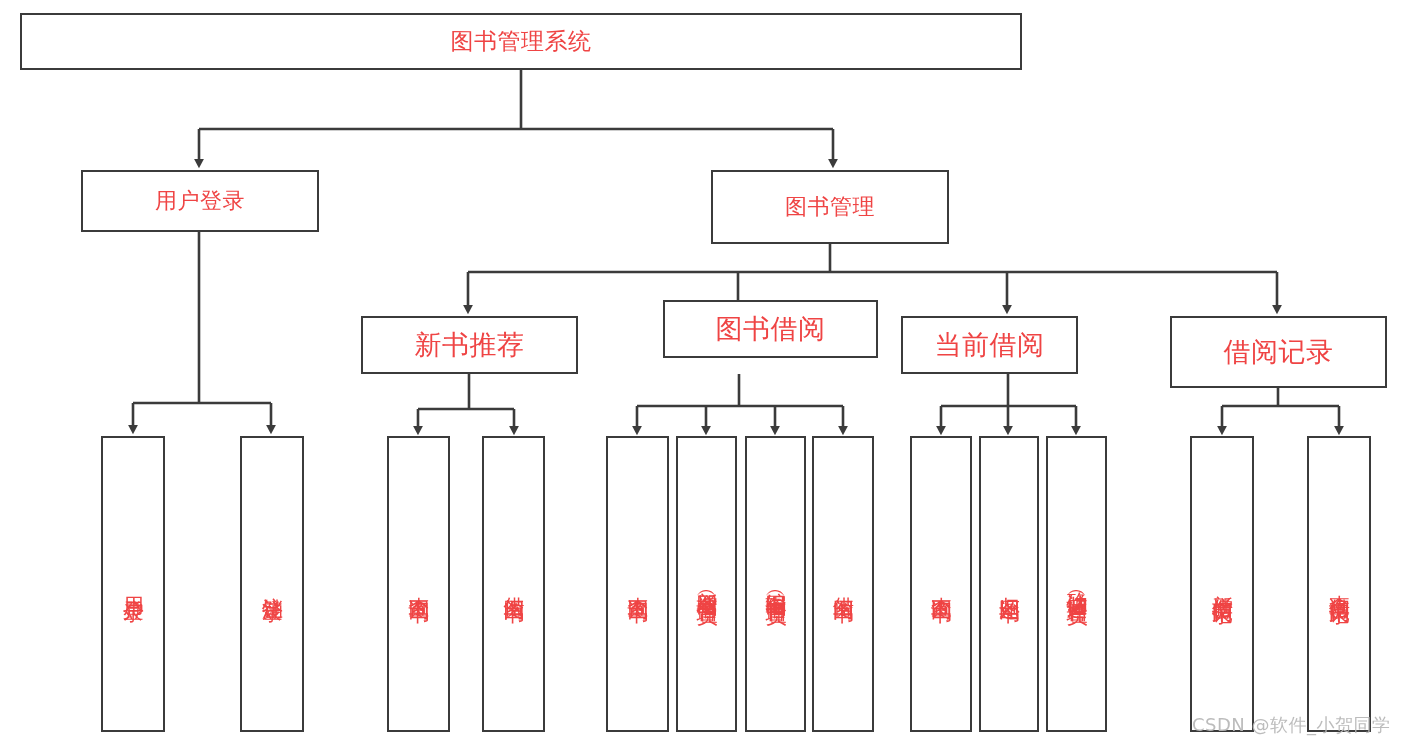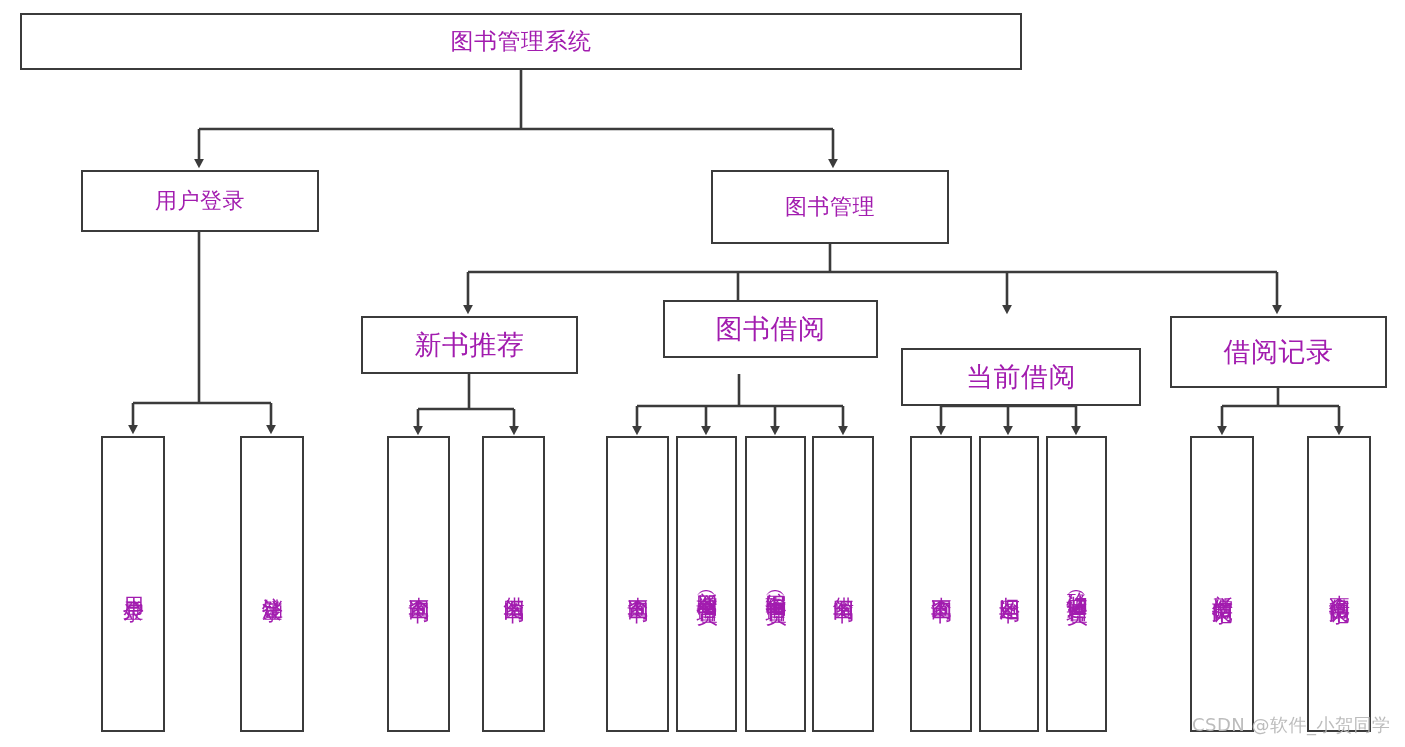--- a/index.html
+++ b/index.html
@@ -28,21 +28,21 @@
   .node {
     position: absolute;
     box-sizing: border-box;
     background: #ffffff;
     border: 2.5px solid #3b3b3b;
     display: flex;
     align-items: center;
     justify-content: center;
   }
   .node .lbl {
-    color: #a21caf;
+    color: #ef4444;
     font-size: 22px;
     line-height: 1.12;
     letter-spacing: 0.5px;
     white-space: nowrap;
     text-align: center;
   }
   .node.root .lbl { font-size: 23px; }
   .node.lvl2 .lbl { font-size: 22px; }
   .node.lvl3 .lbl { font-size: 27px; }
 
@@ -136,21 +136,21 @@
   <div class="node lvl2" style="left:711px; top:170px; width:238px; height:74px;">
     <span class="lbl">图书管理</span>
   </div>
 
   <div class="node lvl3" style="left:361px; top:316px; width:217px; height:58px;">
     <span class="lbl">新书推荐</span>
   </div>
   <div class="node lvl3" style="left:632px; top:300px; width:215px; height:58px;margin-left:31px;">
     <span class="lbl">图书借阅</span>
   </div>
-  <div class="node lvl3" style="left:901px; top:316px; width:240px; height:58px;margin-top:32px;">
+  <div class="node lvl3" style="left:901px; top:316px; width:177px; height:58px;">
     <span class="lbl">当前借阅</span>
   </div>
   <div class="node lvl3" style="left:1170px; top:316px; width:217px; height:72px;">
     <span class="lbl">借阅记录</span>
   </div>
 
   <div class="node leaf" style="left:101px; top:436px; width:64px; height:296px;">
     <span class="lbl">用户登录</span>
   </div>
   <div class="node leaf" style="left:240px; top:436px; width:64px; height:296px;">

